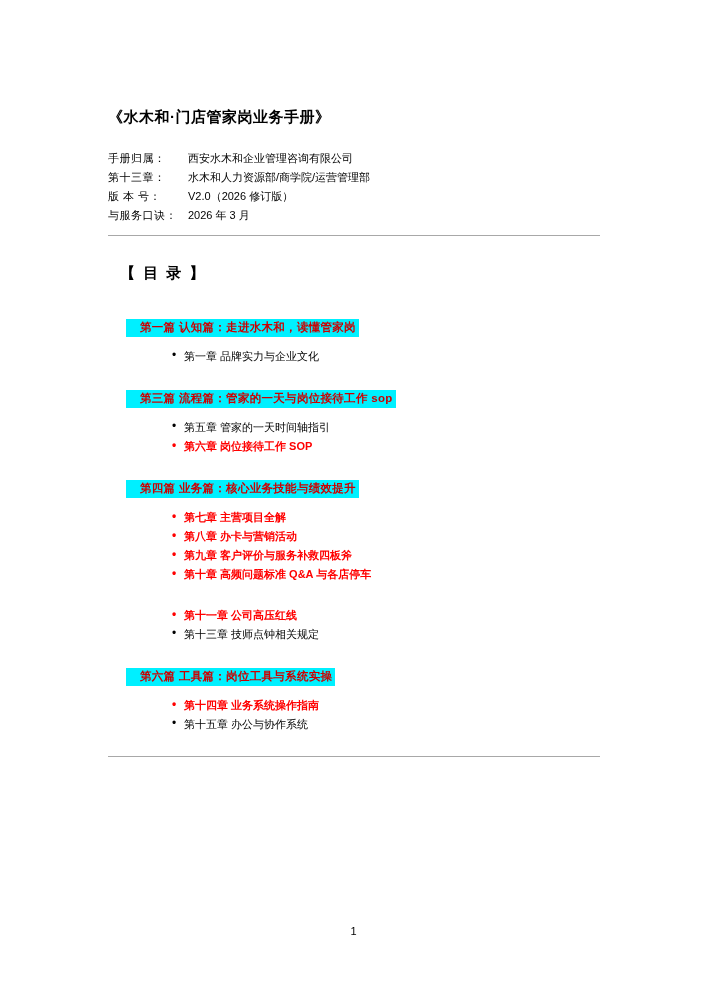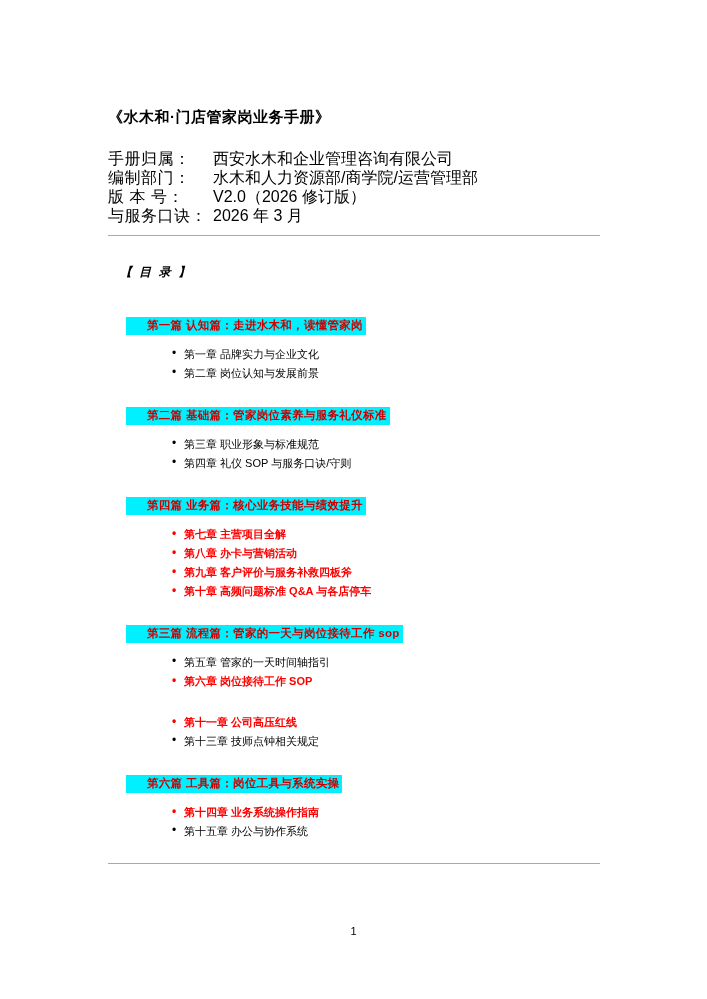--- a/index.html
+++ b/index.html
@@ -25,21 +25,21 @@
     margin-top: 30px;
   }
   .doc-title {
     font-size: 15px;
     font-weight: bold;
     letter-spacing: 0.5px;
     margin: 0 0 22px 0;
     font-family: "Liberation Sans", "DejaVu Sans", sans-serif;
   }
   .meta-table {
-    font-size: 16px;
+    font-size: 11px;
     line-height: 19px;
     font-family: "Liberation Sans", "DejaVu Sans", sans-serif;
     border-collapse: collapse;
     margin-bottom: 10px;
   }
   .meta-table td {
     padding: 0;
     vertical-align: top;
     white-space: nowrap;
   }
@@ -50,33 +50,32 @@
   .meta-value {
     padding-left: 6px !important;
   }
   .rule {
     border: 0;
     border-top: 1px solid #a8a8a8;
     margin: 6px 0 0 0;
     width: 492px;
   }
   .toc-heading {
-    font-size: 12px;
+    font-size: 15px;
     font-weight: bold;
     font-family: "Liberation Sans", "DejaVu Sans", sans-serif;
     letter-spacing: 2px;
     margin: 28px 0 0 12px;
-    font-style: italic;
   }
   .toc {
     margin-top: 34px;
   }
   .part {
     margin: 0 0 0 18px;
-    padding: 1px 3px 2px 21px;
+    padding: 1px 3px 2px 14px;
     display: inline-block;
     background: #00f0ff;
     color: #cc0000;
     font-weight: bold;
     font-size: 11.5px;
     font-family: "Liberation Sans", "DejaVu Sans", sans-serif;
     letter-spacing: 0.3px;
   }
   .chapters {
     margin: 10px 0 22px 0;
@@ -128,21 +127,21 @@
 
   <h1 class="doc-title">《水木和·门店管家岗业务手册》</h1>
 
   <table class="meta-table">
     <tbody>
         <tr>
       <td class="meta-label">手册归属：</td>
       <td class="meta-value">西安水木和企业管理咨询有限公司</td>
     </tr>
     <tr>
-      <td class="meta-label">编制部门：</td>
+      <td class="meta-label">第十三章：</td>
       <td class="meta-value">水木和人力资源部/商学院/运营管理部</td>
     </tr>
     <tr>
       <td class="meta-label">版 本 号：</td>
       <td class="meta-value">V2.0（2026 修订版）</td>
     </tr>
     <tr>
       <td class="meta-label">与服务口诀：</td>
       <td class="meta-value">2026 年 3 月</td>
     </tr>
@@ -152,51 +151,43 @@
   <hr class="rule">
 
   <div class="toc-heading">【 目 录 】</div>
 
   <div class="toc">
 
     <div>
       <div class="part">第一篇 认知篇：走进水木和，读懂管家岗</div>
       <ul class="chapters">
         <li>第一章 品牌实力与企业文化</li>
-        <li>第二章 岗位认知与发展前景</li>
-      </ul>
-    </div>
-
-    <div>
-      <div class="part">第二篇 基础篇：管家岗位素养与服务礼仪标准</div>
-      <ul class="chapters">
-        <li>第三章 职业形象与标准规范</li>
-        <li>第四章 礼仪 SOP 与服务口诀/守则</li>
+      </ul>
+    </div>
+
+
+    <div>
+      <div class="part">第三篇 流程篇：管家的一天与岗位接待工作 sop</div>
+      <ul class="chapters">
+        <li>第五章 管家的一天时间轴指引</li>
+        <li class="red">第六章 岗位接待工作 SOP</li>
       </ul>
     </div>
 
     <div>
       <div class="part">第四篇 业务篇：核心业务技能与绩效提升</div>
       <ul class="chapters">
         <li class="red">第七章 主营项目全解</li>
         <li class="red">第八章 办卡与营销活动</li>
         <li class="red">第九章 客户评价与服务补救四板斧</li>
         <li class="red">第十章 高频问题标准 Q&amp;A 与各店停车</li>
       </ul>
     </div>
 
     <div>
-      <div class="part">第三篇 流程篇：管家的一天与岗位接待工作 sop</div>
-      <ul class="chapters">
-        <li>第五章 管家的一天时间轴指引</li>
-        <li class="red">第六章 岗位接待工作 SOP</li>
-      </ul>
-    </div>
-
-    <div>
       <ul class="chapters">
         <li class="red">第十一章 公司高压红线</li>
         <li>第十三章 技师点钟相关规定</li>
       </ul>
     </div>
 
     <div>
       <div class="part">第六篇 工具篇：岗位工具与系统实操</div>
       <ul class="chapters">
         <li class="red">第十四章 业务系统操作指南</li>

